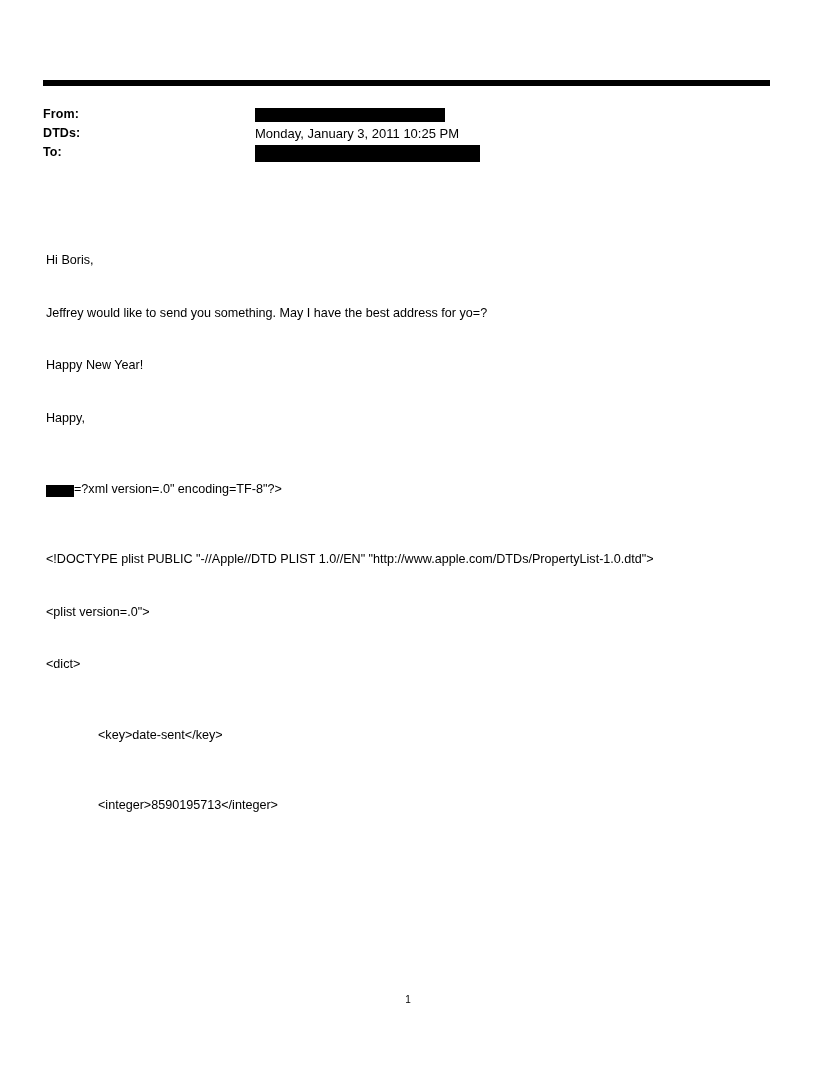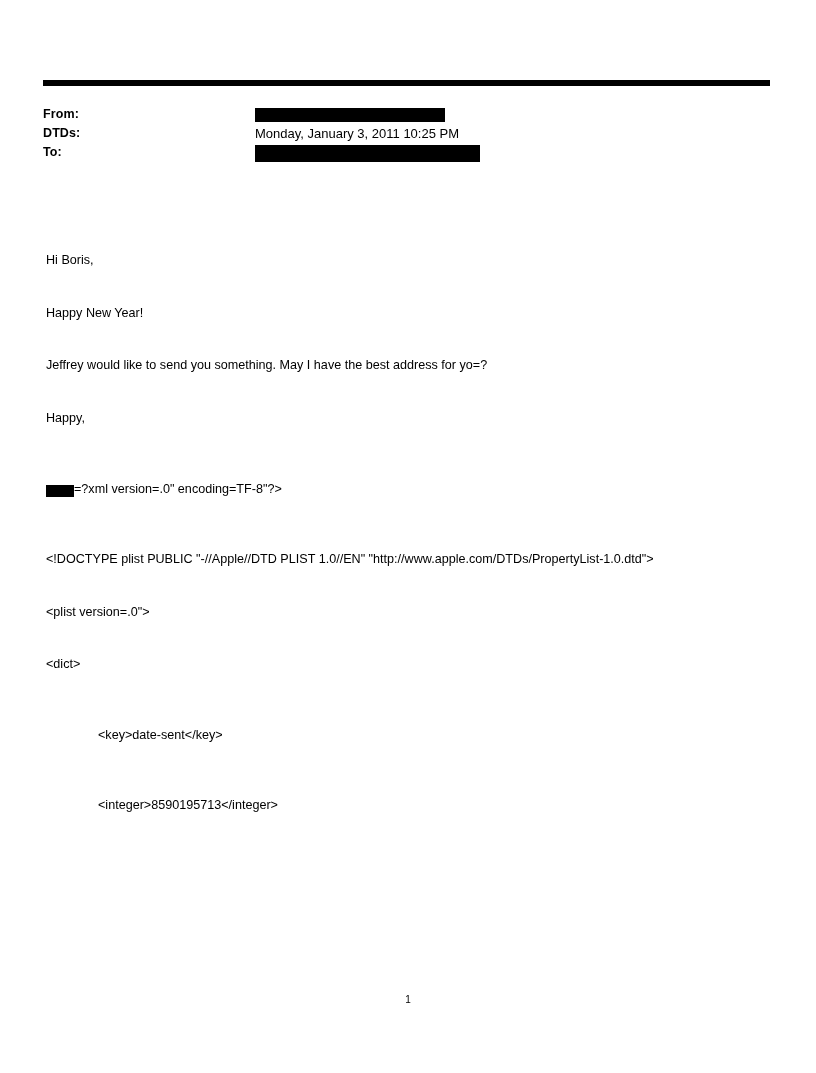--- a/index.html
+++ b/index.html
@@ -152,22 +152,22 @@
     <div class="hdr-row">
       <span class="hdr-label">To:</span>
       <span class="redact redact-to"></span>
     </div>
 
   </div>
 
   <div class="body-text">
 
     <div class="line">Hi Boris,</div>
+    <div class="line">Jeffrey would like to send you something. May I have the best address for yo=?</div>
     <div class="line">Happy New Year!</div>
-    <div class="line">Jeffrey would like to send you something. May I have the best address for yo=?</div>
     <div class="line">Happy,</div>
 
     <div class="line"><span class="redact redact-inline-a"></span><span>=?xml version=.0" encoding=TF-8"?&gt;</span></div>
 
     <div class="line">&lt;!DOCTYPE plist PUBLIC "-//Apple//DTD PLIST 1.0//EN" "http://www.apple.com/DTDs/PropertyList-1.0.dtd"&gt;</div>
     <div class="line">&lt;plist version=.0"&gt;</div>
     <div class="line">&lt;dict&gt;</div>
 
     <div class="line"><span class="indent"></span><span>&lt;key&gt;date-sent&lt;/key&gt;</span></div>
 

